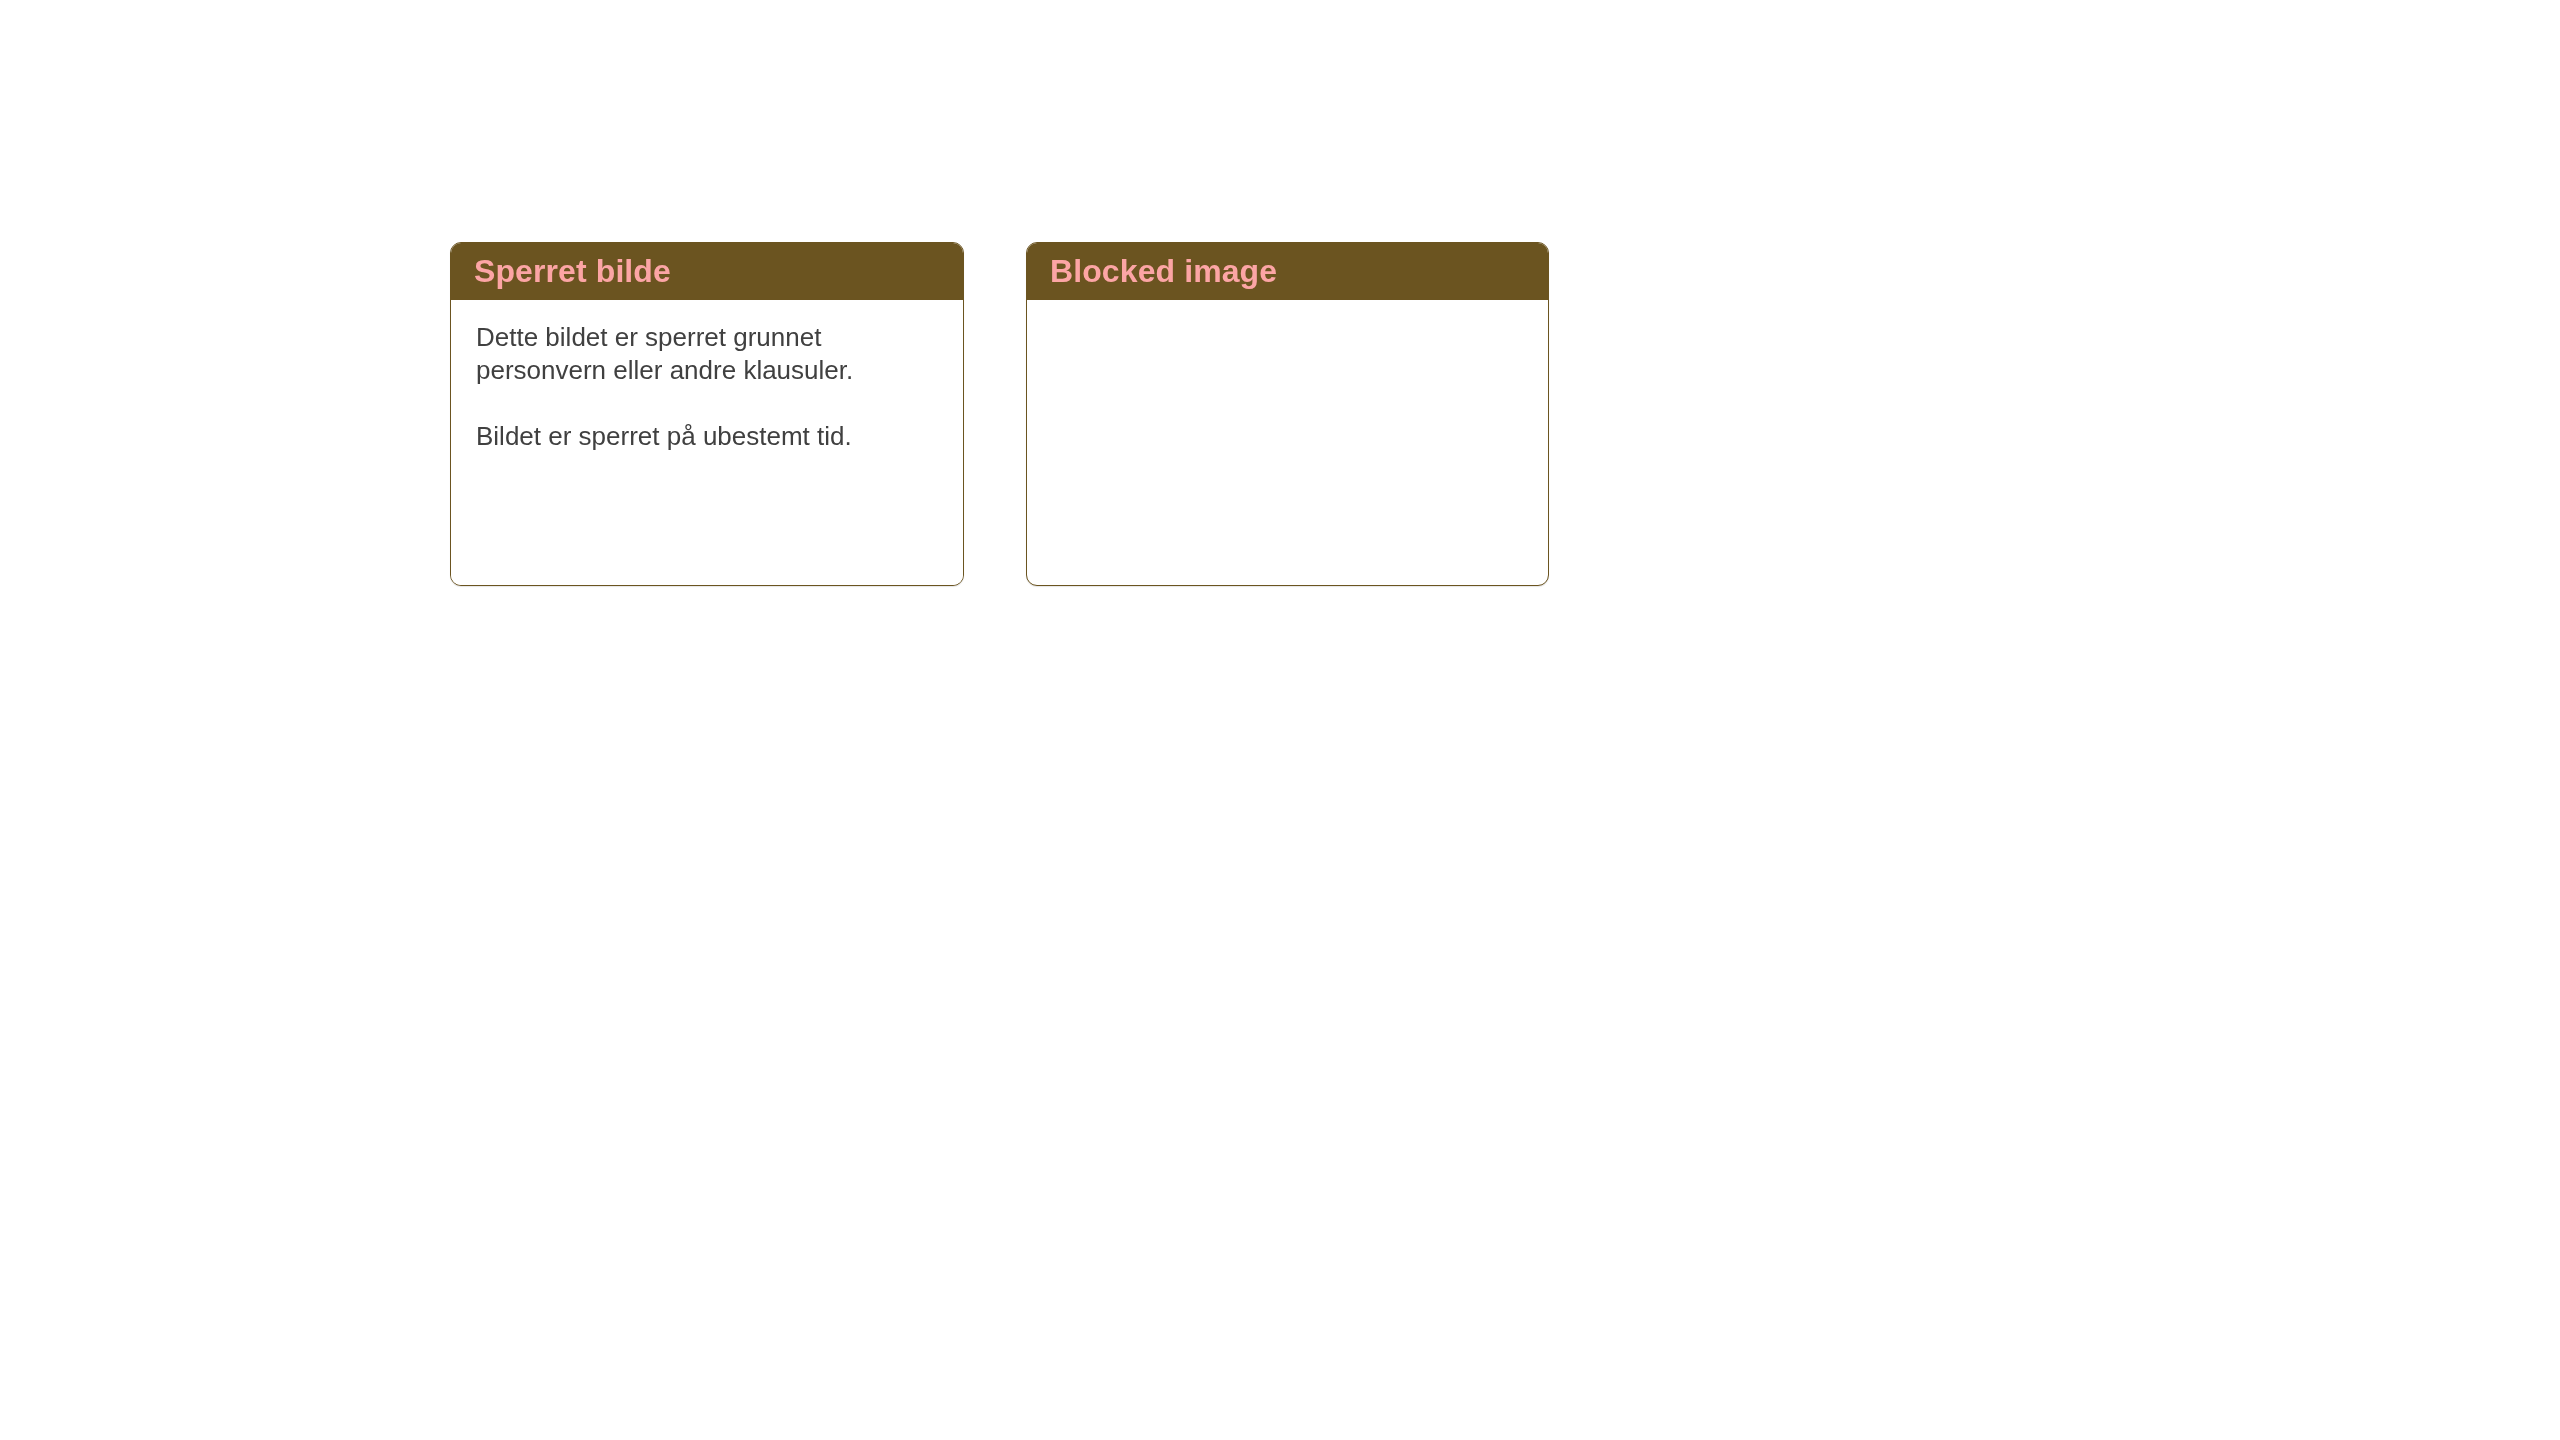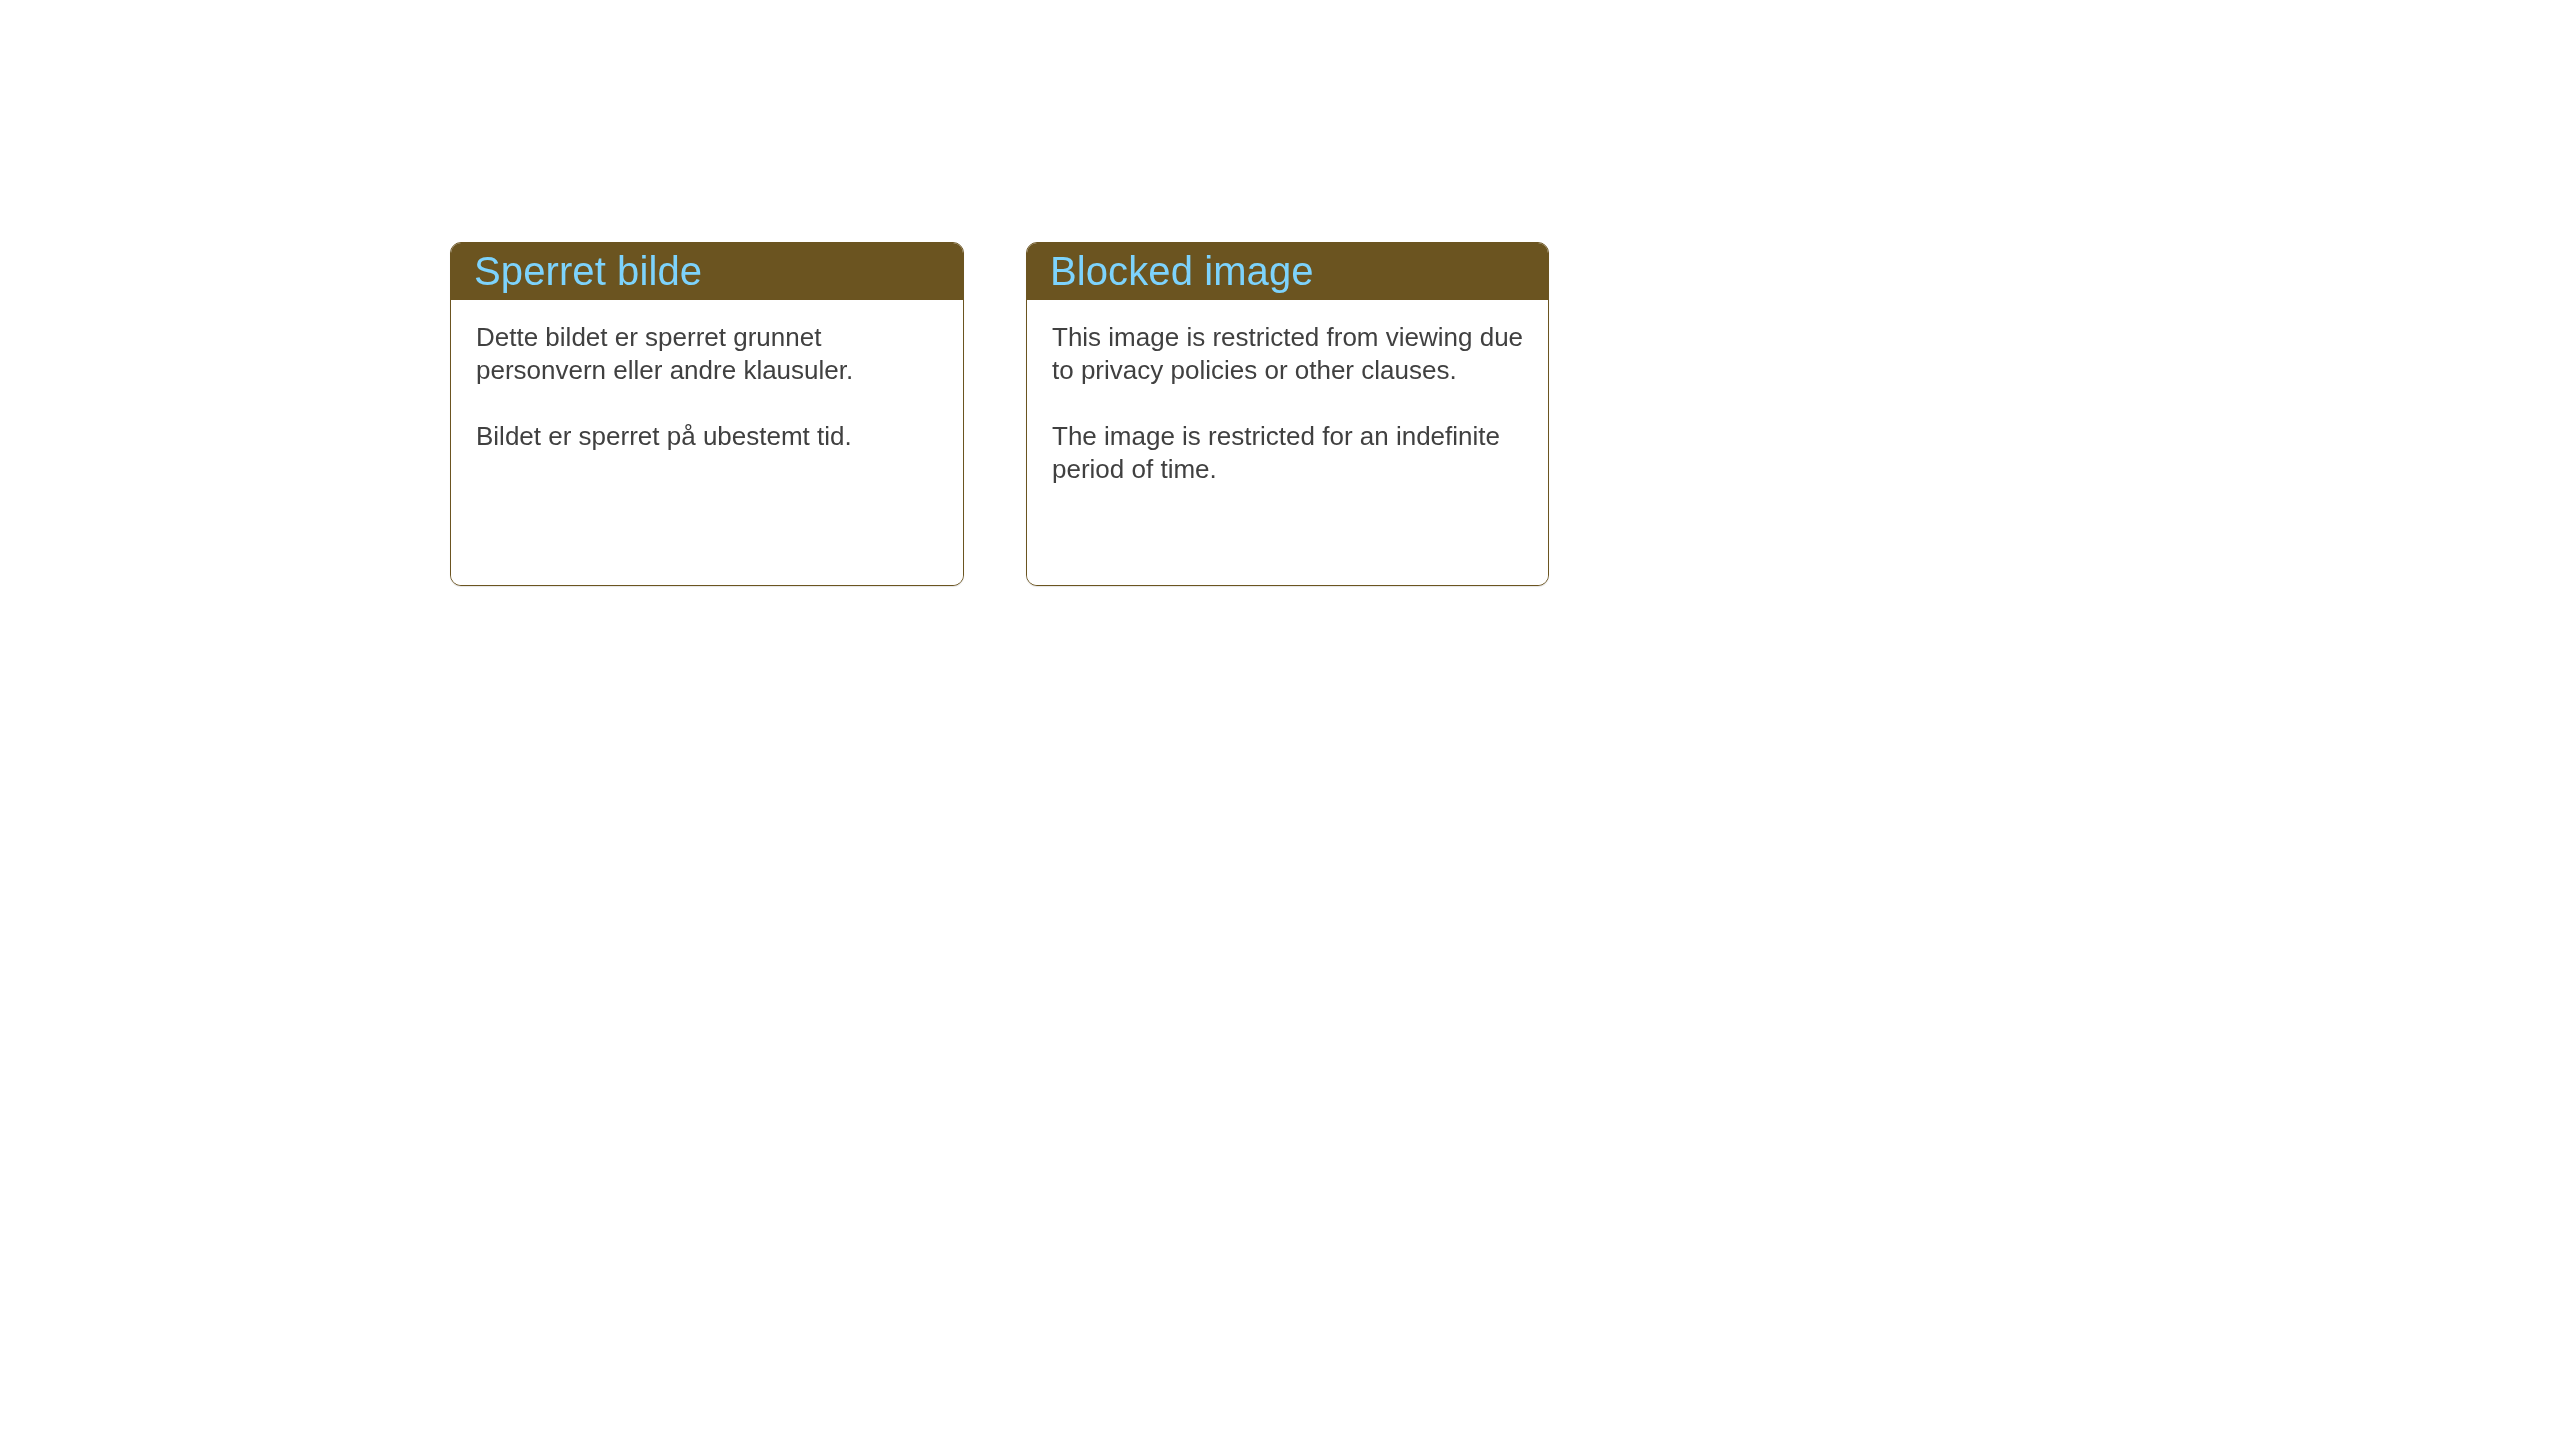--- a/index.html
+++ b/index.html
@@ -59,24 +59,24 @@
     flex: 0 0 58px;
     display: flex;
     align-items: center;
     padding: 0 0 0 24px;
     margin: -1px -1px 0 -1px;
     border-top-left-radius: 10px;
     border-top-right-radius: 10px;
   }
 
   .card-title {
-    color: #7dd3fc;
-    font-size: 40px;
+    color: #fca5a5;
+    font-size: 32px;
     line-height: 38px;
-    font-weight: 400;
+    font-weight: 700;
     letter-spacing: 0.1px;
     white-space: nowrap;
   }
 
   .card-body {
     flex: 1 1 auto;
     background: #ffffff;
     padding: 21px 18px 0 25px;
   }
 
@@ -106,21 +106,17 @@
       <div class="card-body">
         <p class="body-para">Dette bildet er sperret grunnet personvern eller andre klausuler.</p>
         <p class="body-para">Bildet er sperret på ubestemt tid.</p>
       </div>
     </div>
 
     <div class="notice-card card-en">
       <div class="card-header">
         <span class="card-title">Blocked image</span>
       </div>
-      <div class="card-body">
-        <p class="body-para">This image is restricted from viewing due to privacy policies or other clauses.</p>
-        <p class="body-para">The image is restricted for an indefinite period of time.</p>
-      </div>
     </div>
 
   </div>
 
 </div>
 
 </body></html>

